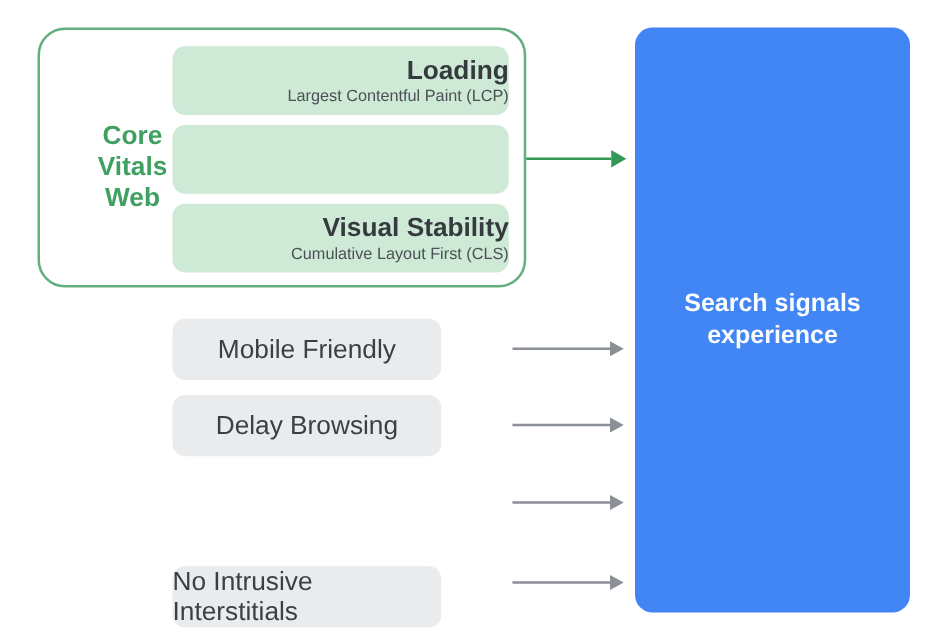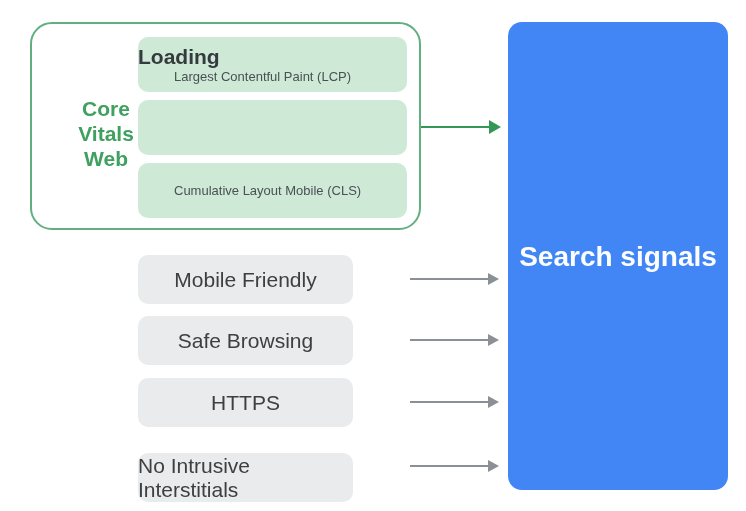--- a/index.html
+++ b/index.html
@@ -43,21 +43,21 @@
   
   .pillar {
     position: absolute;
     left: 138px;
     width: 269px;
     height: 55px;
     border-radius: 10px;
     background: #CEEAD6;
     display: flex;
     flex-direction: column;
-    align-items: flex-start;
+    align-items: flex-end;
     justify-content: center;
     text-align: center;
   }
   .pillar-1 { top: 37px; }
   .pillar-2 { top: 100px; }
   .pillar-3 { top: 163px; }
   .pillar .title {
     font-size: 21px;
     font-weight: 700;
     line-height: 23px;
@@ -129,21 +129,21 @@
     height: 468px;
     border-radius: 14px;
     background: #4285F4;
     display: flex;
     align-items: center;
     justify-content: center;
   }
   .result-label {
     text-align: center;
     color: #FBFDFF;
-    font-size: 28px;
+    font-size: 20px;
     font-weight: 700;
     line-height: 25px;
   }
   .result-label span { display: block; }
 </style>
 </head>
 <body>
 
 <div class="canvas">
 
@@ -157,50 +157,49 @@
 
   <div class="pillar pillar-1">
     <div class="title">Loading</div>
     <div class="subtitle">Largest Contentful Paint (LCP)</div>
   </div>
 
   <div class="pillar pillar-2">
   </div>
 
   <div class="pillar pillar-3">
-    <div class="subtitle">Cumulative Layout Mobile (CLS)</div>
+    <div class="title">Visual Stability</div>
+    <div class="subtitle">Cumulative Layout First (CLS)</div>
   </div>
 
   <div class="arrow-line green-line"></div>
   <div class="arrow-head green-head"></div>
 
   <div class="signal signal-1">
     <span>Mobile Friendly</span>
   </div>
   <div class="signal signal-2">
-    <span>Safe Browsing</span>
-  </div>
-  <div class="signal signal-3">
-    <span>HTTPS</span>
+    <span>Delay Browsing</span>
   </div>
   <div class="signal signal-4">
     <span>No Intrusive Interstitials</span>
   </div>
 
   <div class="arrow-line gray-line gl-1"></div>
   <div class="arrow-head gray-head gh-1"></div>
 
   <div class="arrow-line gray-line gl-2"></div>
   <div class="arrow-head gray-head gh-2"></div>
 
   <div class="arrow-line gray-line gl-3"></div>
   <div class="arrow-head gray-head gh-3"></div>
 
   <div class="arrow-line gray-line gl-4"></div>
   <div class="arrow-head gray-head gh-4"></div>
 
   <div class="result-box">
     <div class="result-label">
       <span>Search signals</span>
+      <span>experience</span>
     </div>
   </div>
 
 </div>
 
 </body></html>

